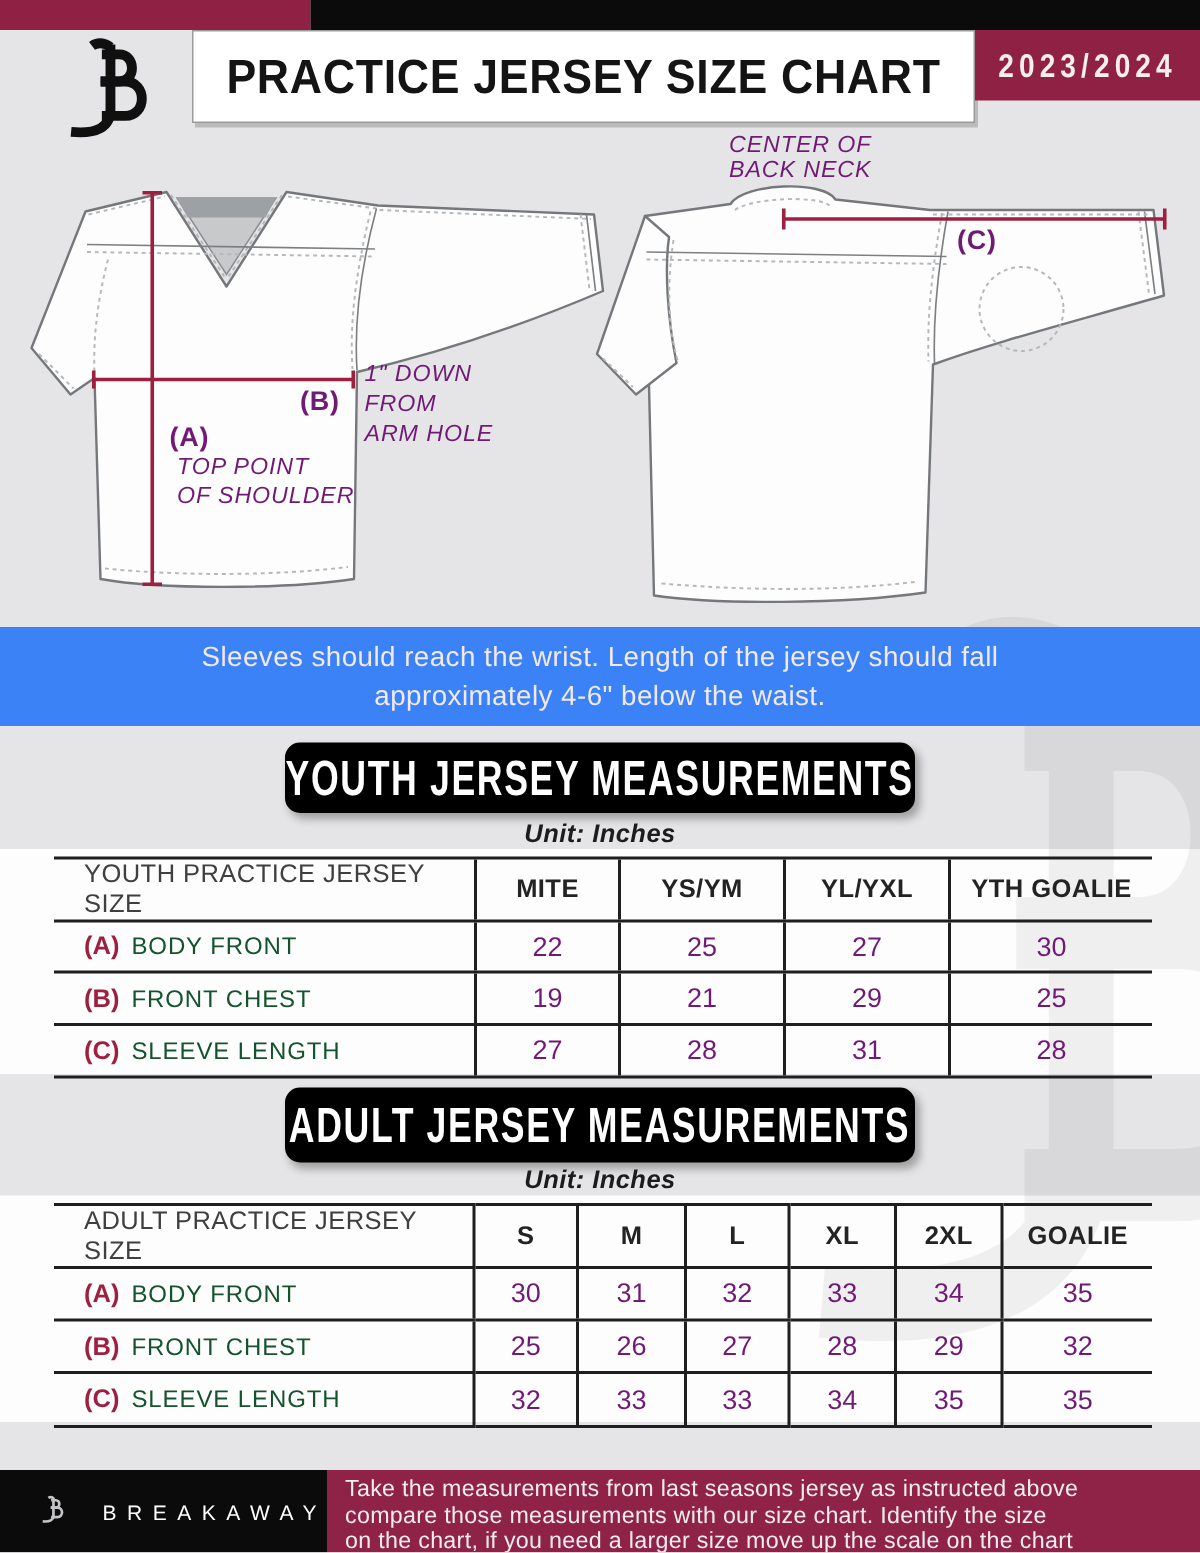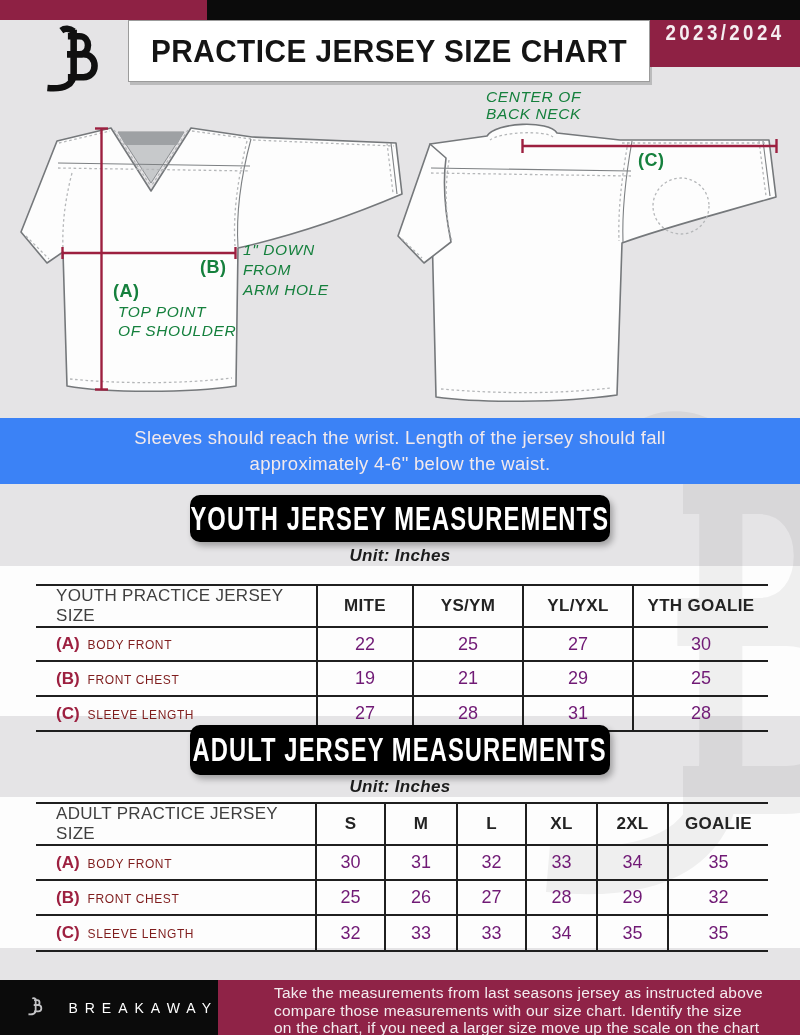--- a/index.html
+++ b/index.html
@@ -8,34 +8,34 @@
 
   
   .stripe-maroon{position:absolute;left:0;top:0;width:207px;height:20px;background:#8e2144;}
   .stripe-black{position:absolute;left:207px;top:0;width:593px;height:20px;background:#0b0b0b;}
   .title-box{position:absolute;left:128px;top:20px;width:522px;height:62px;background:#ffffff;
              border:1px solid #9b9b9b;box-shadow:2px 3px 0 rgba(0,0,0,0.18);
              display:flex;align-items:center;justify-content:center;box-sizing:border-box;}
   .title-text{font-size:32px;font-weight:bold;color:#141414;white-space:nowrap;
               transform:scaleX(0.93);letter-spacing:0.5px;}
   .season-box{position:absolute;left:650px;top:20px;width:150px;height:47px;background:#8e2144;
-              display:flex;justify-content:center;}
+              display:flex;align-items:center;justify-content:center;}
   .season-text{font-size:22px;font-weight:bold;color:#f5eef1;letter-spacing:4px;transform:scaleX(0.85);white-space:nowrap;}
   .logo-main{position:absolute;left:28px;top:24px;width:88px;height:82px;color:#101010;}
   .blogo path{stroke:currentColor;fill:none;stroke-width:8;stroke-linecap:butt;}
 
   
   .diagram-svg{position:absolute;left:0;top:67px;width:800px;height:358px;z-index:2;}
   .jersey{fill:#fdfdfd;stroke:#75787b;stroke-width:1.6;stroke-linejoin:round;}
   .seam{fill:none;stroke:#7d8083;stroke-width:1.1;}
   .stitch{fill:none;stroke:#b5b7b9;stroke-width:1.3;stroke-dasharray:2.6 2.6;}
   .collar-light{fill:#c7c9cb;stroke:#8b8e91;stroke-width:1;}
   .collar-dark{fill:#9ea1a4;stroke:none;}
   .mline{fill:none;stroke:#9d2040;stroke-width:2.4;}
-  .anno{position:absolute;color:#15803d;z-index:3;}
+  .anno{position:absolute;color:#701a75;z-index:3;}
   .anno-key{font-size:18px;font-weight:bold;letter-spacing:0.5px;}
   .anno-cap{font-size:15.5px;font-style:italic;letter-spacing:0.6px;line-height:19px;}
 
   
   .notice{position:absolute;left:0;top:418px;width:800px;height:66px;background:#3b82f6;
           display:flex;flex-direction:column;align-items:center;justify-content:center;z-index:2;}
   .notice div{color:#f2e9ec;font-size:18.5px;line-height:26px;letter-spacing:0.3px;}
 
   
   .section-banner{position:absolute;left:190px;width:420px;background:#000;border-radius:10px;
@@ -51,41 +51,41 @@
   .unit-adult{top:777px;}
 
   
   .white-strip{position:absolute;left:0;width:800px;background:#fdfdfd;z-index:0;}
   .ws-youth{top:566px;height:150px;}
   .ws-adult{top:797px;height:151px;}
   .watermark{position:absolute;left:440px;top:400px;width:540px;height:600px;color:#000;opacity:0.05;z-index:1;}
 
   
   .size-table{position:absolute;left:36px;width:732px;border-collapse:collapse;table-layout:fixed;z-index:2;}
-  .tbl-youth{top:584px;}
+  .tbl-youth{top:571px;}
   .tbl-adult{top:802px;}
   .size-table td{border-top:2px solid #1f1f1f;border-bottom:2px solid #1f1f1f;border-left:2px solid #1f1f1f;
                  padding:0;vertical-align:middle;}
   .size-table td:first-child{border-left:none;}
   .size-table tr{height:35px;}
   .lbl-head{font-size:17px;color:#3f3f3f;letter-spacing:0.3px;padding-left:20px !important;text-align:left;}
   .col-head{font-size:17px;font-weight:bold;color:#232323;text-align:center;letter-spacing:0.3px;}
   .row-label{padding-left:20px !important;text-align:left;white-space:nowrap;}
   .row-key{color:#9d2040;font-weight:bold;font-size:17px;margin-right:8px;}
-  .row-lab{color:#7f1d1d;font-size:12px;letter-spacing:0.6px;}
+  .row-lab{color:#14532d;font-size:16px;letter-spacing:0.6px;}
   .val{font-size:18px;color:#701a75;text-align:center;}
 
   
   .footer{position:absolute;left:0;top:980px;width:800px;height:55px;display:flex;z-index:2;}
   .footer-black{width:218px;height:100%;background:#0b0b0b;display:flex;align-items:center;}
   .footer-logo{width:34px;height:38px;color:#c4c4c6;margin-left:24px;}
   .brand{color:#ffffff;font-size:14px;letter-spacing:7px;margin-left:22px;white-space:nowrap;}
   .footer-maroon{flex:1;height:100%;background:#8f2347;color:#f3ecef;
                  padding:4px 8px 0 12px;box-sizing:border-box;}
-  .footer-maroon div{font-size:15.5px;line-height:17.5px;letter-spacing:0.2px;white-space:nowrap;margin-left:44px;}
+  .footer-maroon div{font-size:15.5px;line-height:17.5px;letter-spacing:0.2px;white-space:nowrap;}
 </style>
 </head>
 <body>
 
 <div class="page">
 
   <svg style="position:absolute;width:0;height:0" aria-hidden="true">
     <defs>
       <symbol id="blogo" viewBox="0 0 100 100" class="blogo">
         <path d="M52,7 L52,60 C52,74 41,80 20,78"></path>

